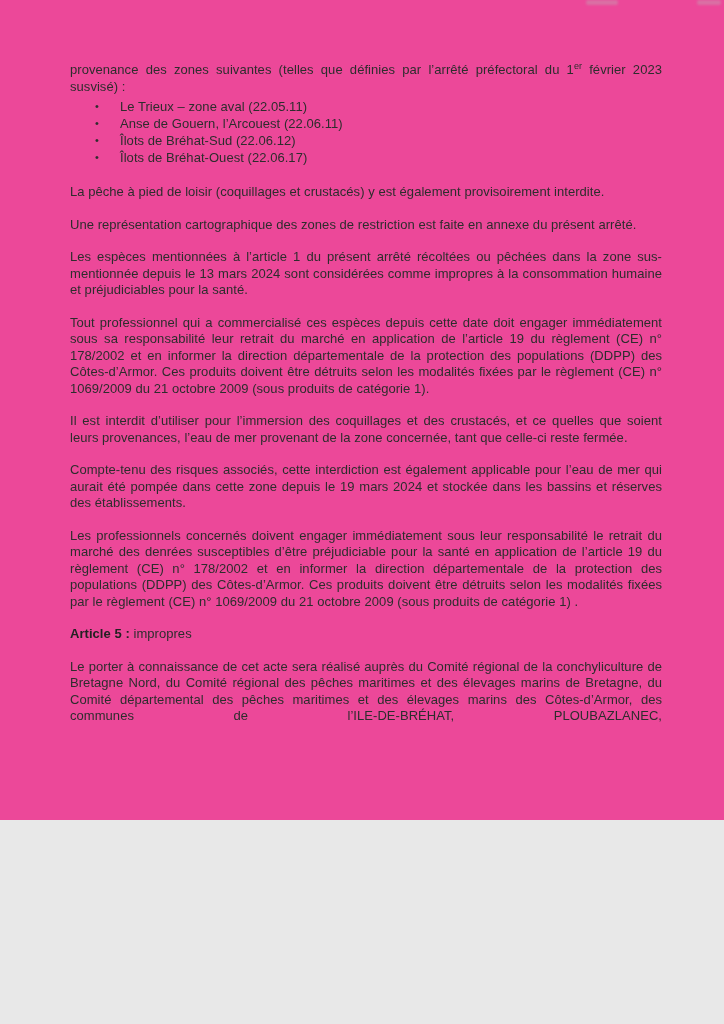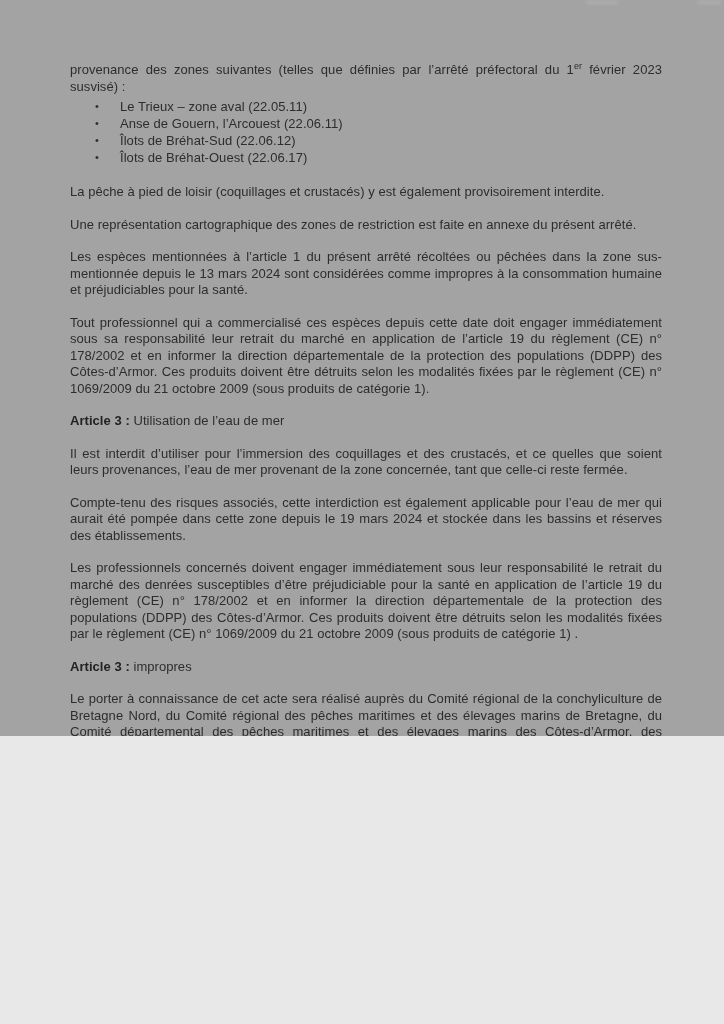--- a/index.html
+++ b/index.html
@@ -3,22 +3,22 @@
 <meta charset="utf-8">
 <style>
   html, body {
     margin: 0;
     padding: 0;
     background: #e8e8e8;
   }
   .page {
     position: relative;
     width: 724px;
-    height: 736px;
-    background: #a3a3a3;
+    height: 820px;
+    background: #ec4899;
     overflow: hidden;
     font-family: "Liberation Sans", "DejaVu Sans", sans-serif;
     color: #2d2d2d;
   }
   .scan-artifact {
     position: absolute;
     top: 0;
     height: 5px;
     background: #b9b9b9;
     opacity: 0.35;
@@ -96,29 +96,28 @@
 
     <p>La pêche à pied de loisir (coquillages et crustacés) y est également provisoirement interdite.</p>
 
     <p>Une représentation cartographique des zones de restriction est faite en annexe du présent arrêté.</p>
 
 
     <p>Les espèces mentionnées à l’article 1 du présent arrêté récoltées ou pêchées dans la zone sus-mentionnée depuis le 13 mars 2024 sont considérées comme impropres à la consommation humaine et préjudiciables pour la santé.</p>
 
     <p>Tout professionnel qui a commercialisé ces espèces depuis cette date doit engager immédiatement sous sa responsabilité leur retrait du marché en application de l’article 19 du règlement (CE) n° 178/2002 et en informer la direction départementale de la protection des populations (DDPP) des Côtes-d’Armor. Ces produits doivent être détruits selon les modalités fixées par le règlement (CE) n° 1069/2009 du 21 octobre 2009 (sous produits de catégorie 1).</p>
 
-    <p class="article-heading"><span class="article-label">Article 3 :</span><span> Utilisation de l’eau de mer</span></p>
 
     <p>Il est interdit d’utiliser pour l’immersion des coquillages et des crustacés, et ce quelles que soient leurs provenances, l’eau de mer provenant de la zone concernée, tant que celle-ci reste fermée.</p>
 
     <p>Compte-tenu des risques associés, cette interdiction est également applicable pour l’eau de mer qui aurait été pompée dans cette zone depuis le 19 mars 2024 et stockée dans les bassins et réserves des établissements.</p>
 
 
     <p>Les professionnels concernés doivent engager immédiatement sous leur responsabilité le retrait du marché des denrées susceptibles d’être préjudiciable pour la santé en application de l’article 19 du règlement (CE) n° 178/2002 et en informer la direction départementale de la protection des populations (DDPP) des Côtes-d’Armor. Ces produits doivent être détruits selon les modalités fixées par le règlement (CE) n° 1069/2009 du 21 octobre 2009 (sous produits de catégorie 1) .</p>
 
-    <p class="article-heading"><span class="article-label">Article 3 :</span><span> impropres</span></p>
+    <p class="article-heading"><span class="article-label">Article 5 :</span><span> impropres</span></p>
 
     <p class="cut-paragraph">Le porter à connaissance de cet acte sera réalisé auprès du Comité régional de la conchyliculture de Bretagne Nord, du Comité régional des pêches maritimes et des élevages marins de Bretagne, du Comité départemental des pêches maritimes et des élevages marins des Côtes-d’Armor, des communes de l’ILE-DE-BRÉHAT, PLOUBAZLANEC,</p>
 
   </div>
 
 
 </div>
 
 </body></html>

